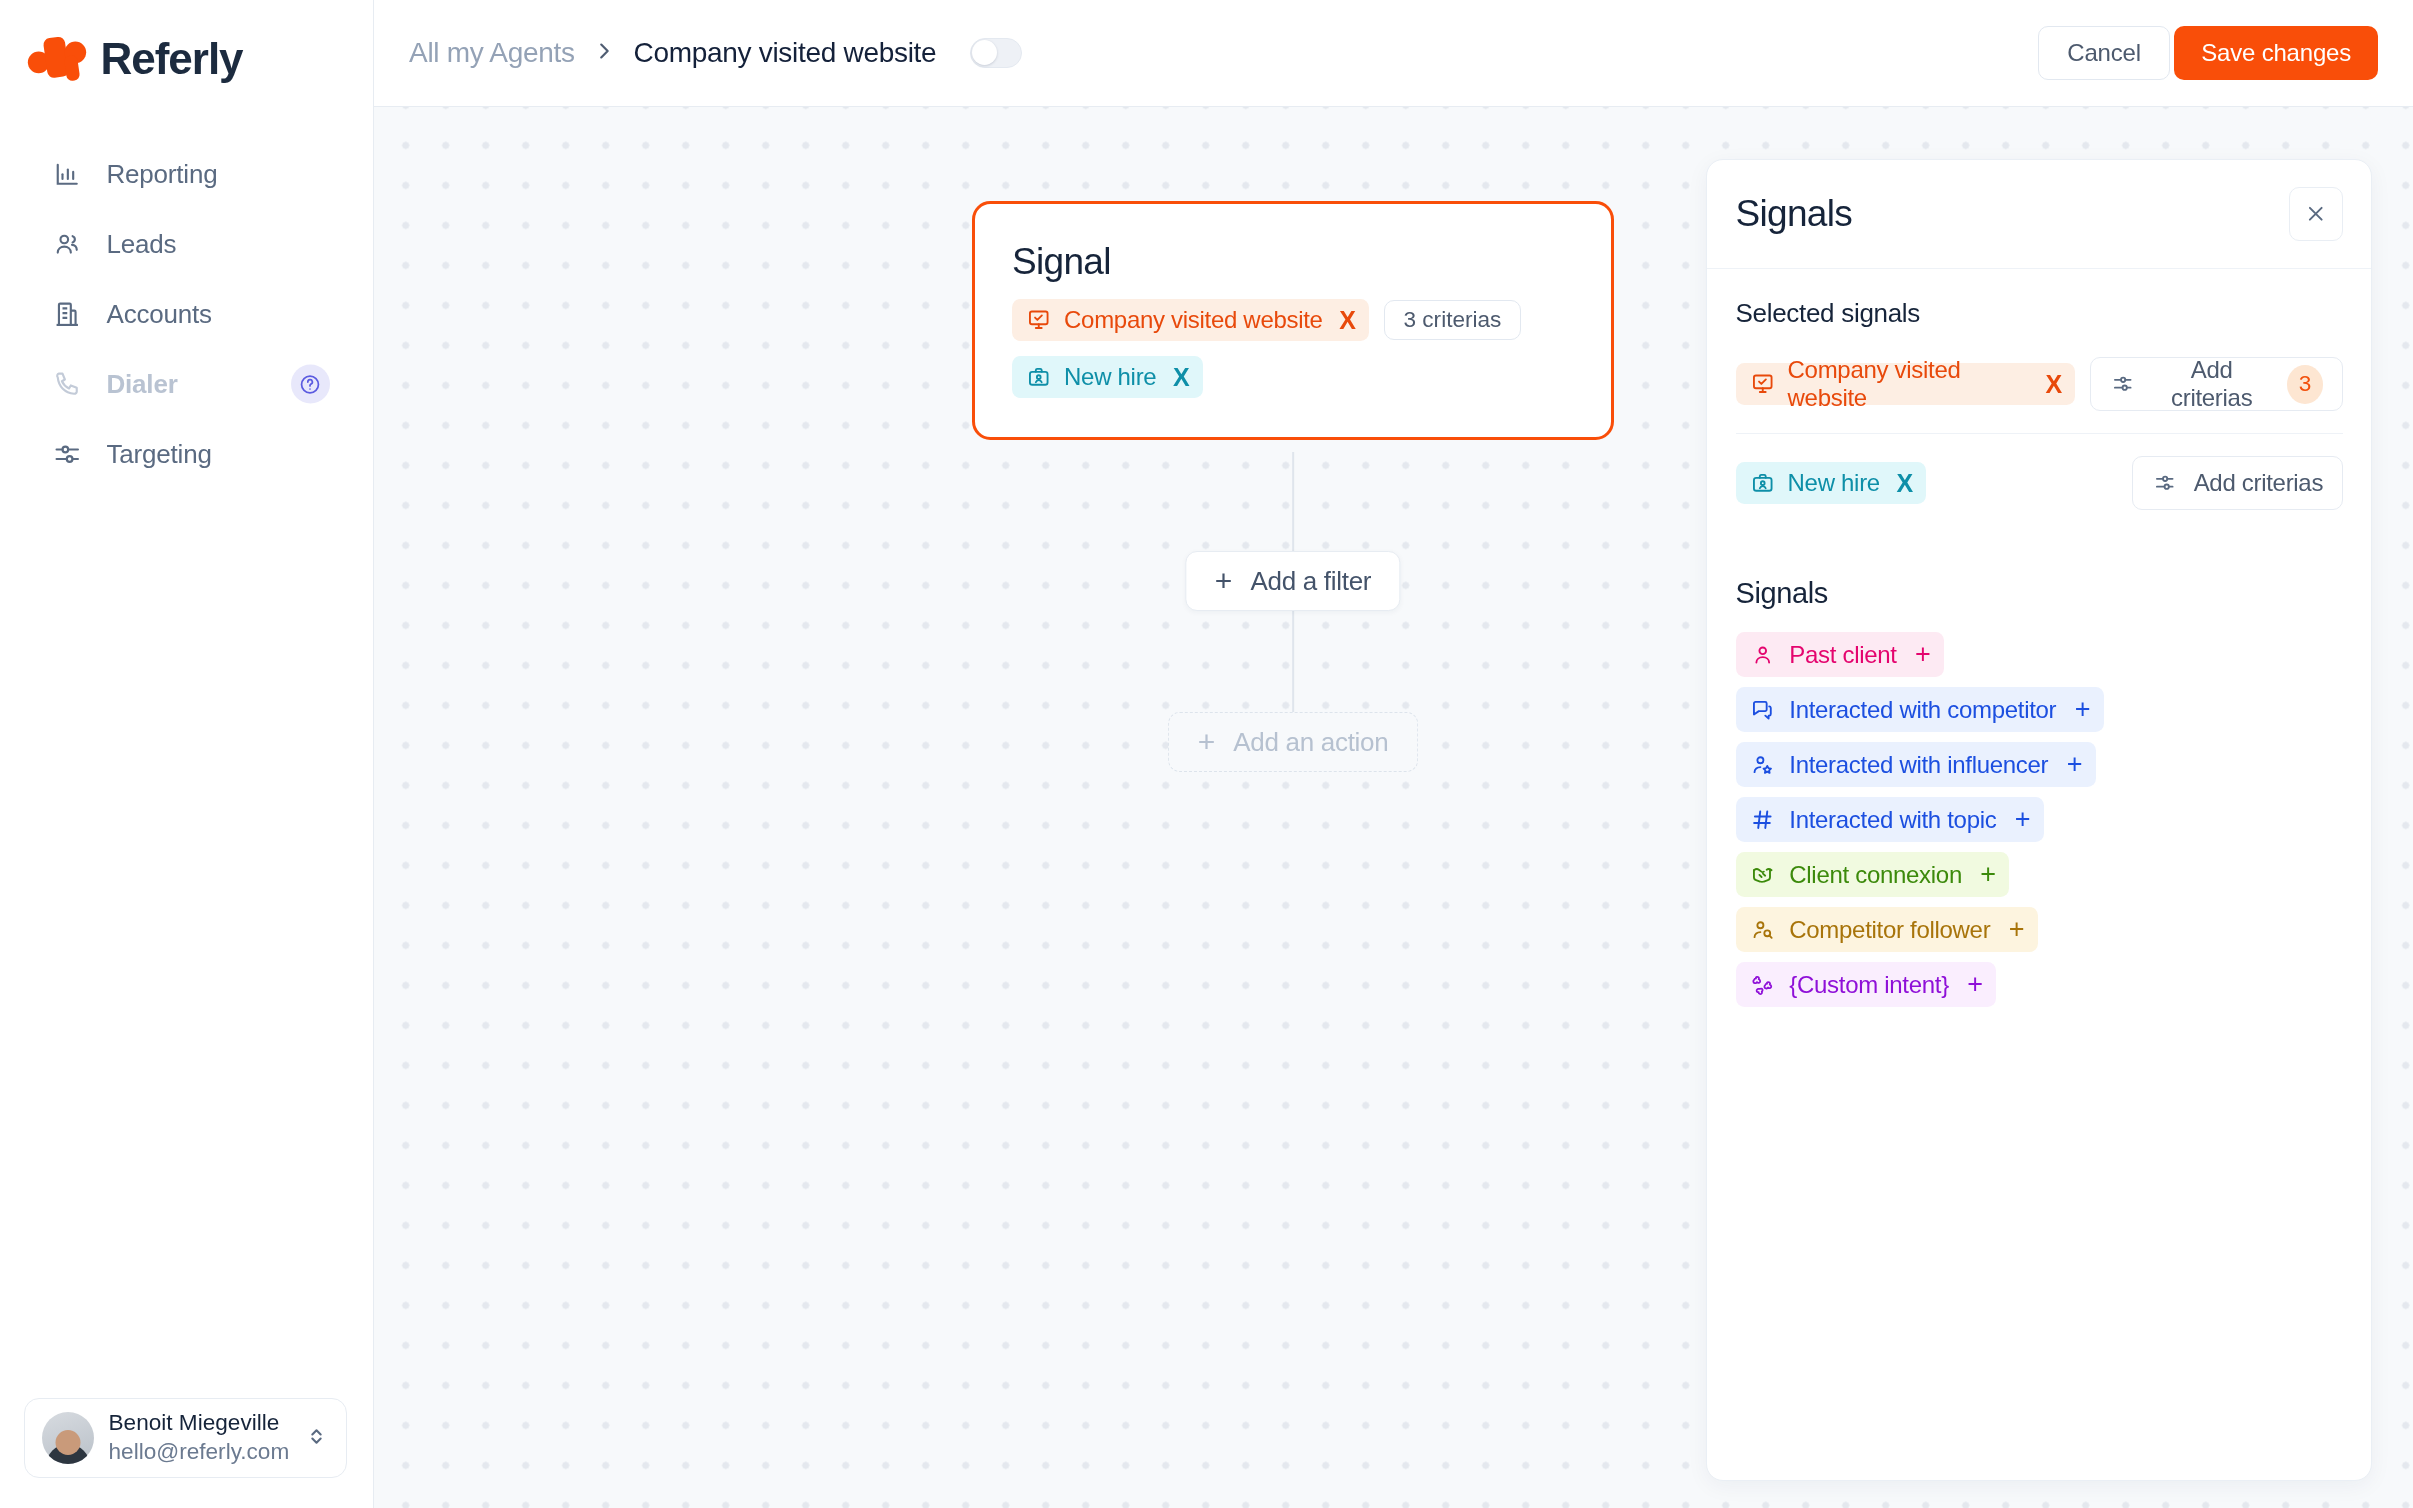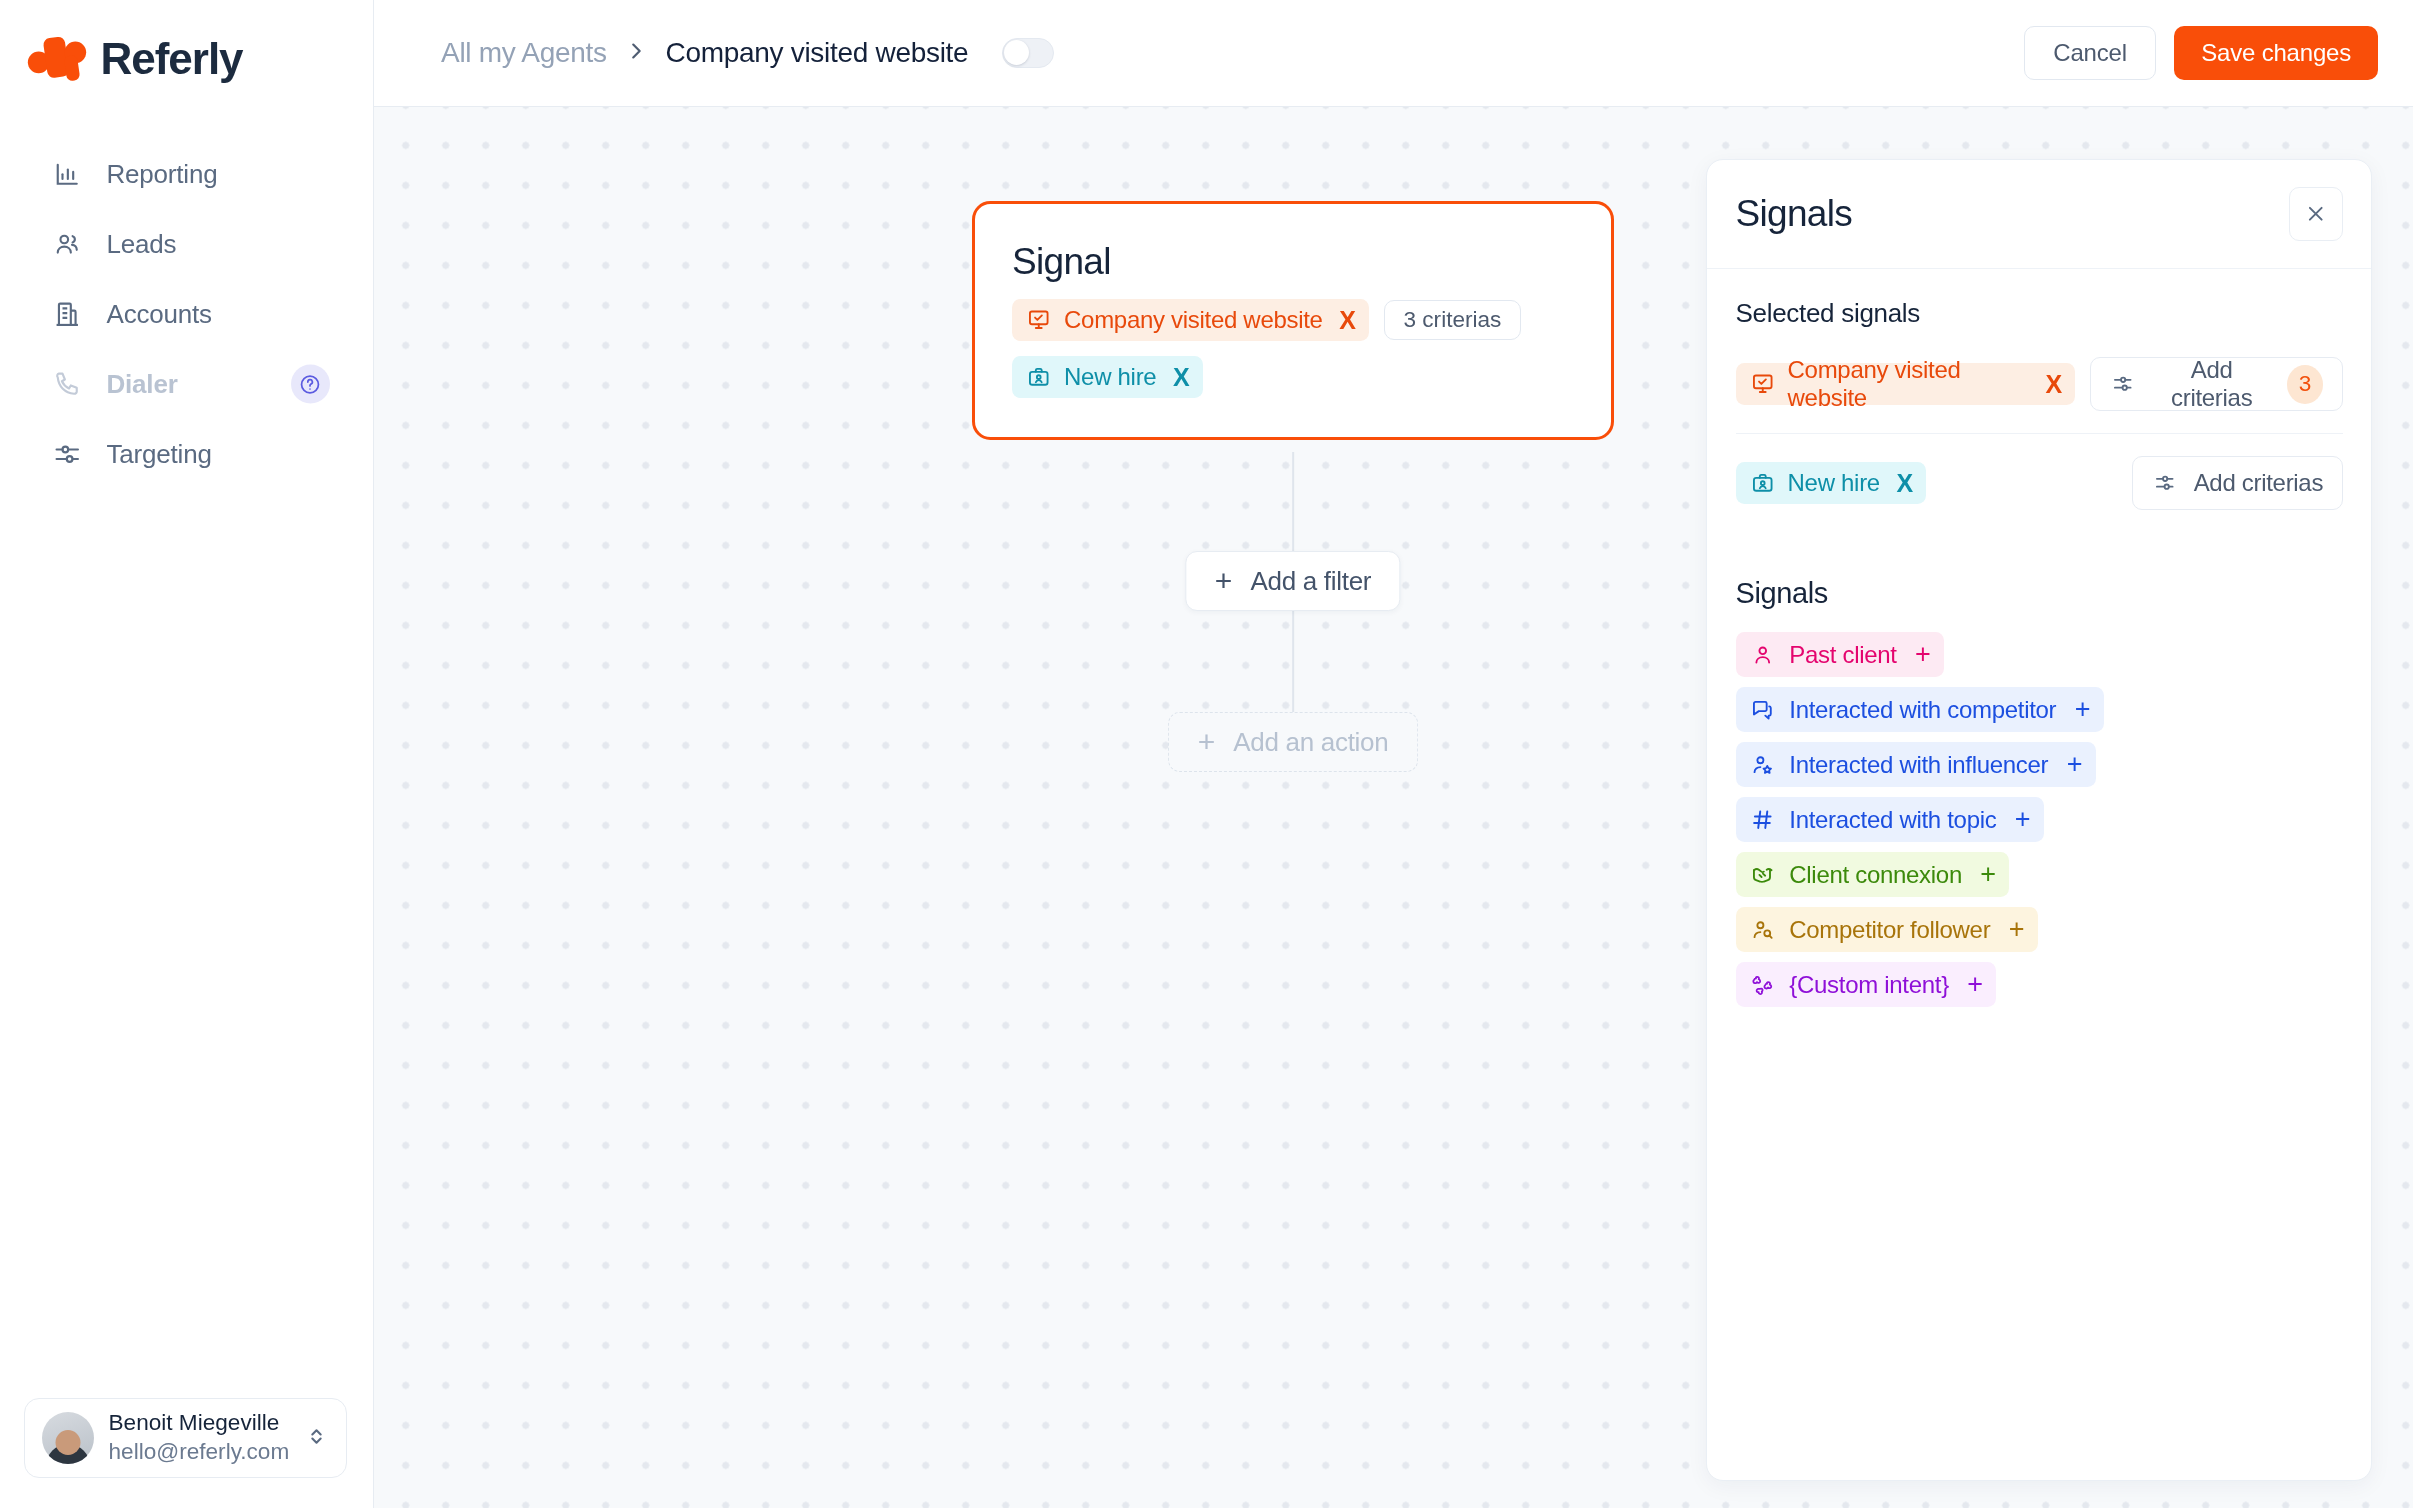--- a/index.html
+++ b/index.html
@@ -72,35 +72,35 @@
 
   
   .main { flex: 1; display: flex; flex-direction: column; min-width: 0; }
   .topbar {
     height: 107px; background: #ffffff;
     border-bottom: 1.7px solid #e7ecf2;
     display: flex; align-items: center;
     padding: 0 35px 0 35px;
     flex: 0 0 107px;
   }
-  .crumbs { display: flex; align-items: center; gap: 18.4px; margin-left: 32px; }
+  .crumbs { display: flex; align-items: center; gap: 18.4px; }
   .crumb-muted { font-size: 28px; color: #94a2b6; cursor: pointer; letter-spacing:-0.3px; }
   .crumb-sep { color: #5c6b80; font-size: 26px; }
   .crumb-title { font-size: 28px; color: #14213a; letter-spacing:-0.3px; }
   .toggle {
     width: 52px; height: 30px; border-radius: 17px;
     background: #eef1f6; border: 1.7px solid #e4e9f0;
     position: relative; margin-left: 15px; cursor: pointer;
   }
   .toggle .knob {
     position: absolute; left: 1.7px; top: 0.8px;
     width: 25px; height: 25px; border-radius: 50%;
     background: #ffffff; box-shadow: 0 0.8px 2.5px rgba(20,40,70,.18);
   }
-  .top-actions { margin-left: auto; display: flex; align-items: center; gap: 18px; }
+  .top-actions { margin-left: auto; display: flex; align-items: center; gap: 4px; }
   .btn-cancel {
     height: 54px; padding: 0 28.5px; border-radius: 10px;
     border: 1.7px solid #e2e8f0; background: #fff;
     font-size: 24px; color: #4d5a6e; cursor: pointer;
     font-family: inherit; letter-spacing:-0.2px;
   }
   .btn-save {
     height: 54px; padding: 0 27px; border-radius: 10px;
     border: none; background: #f94e09;
     font-size: 24px; color: #ffffff; cursor: pointer;

